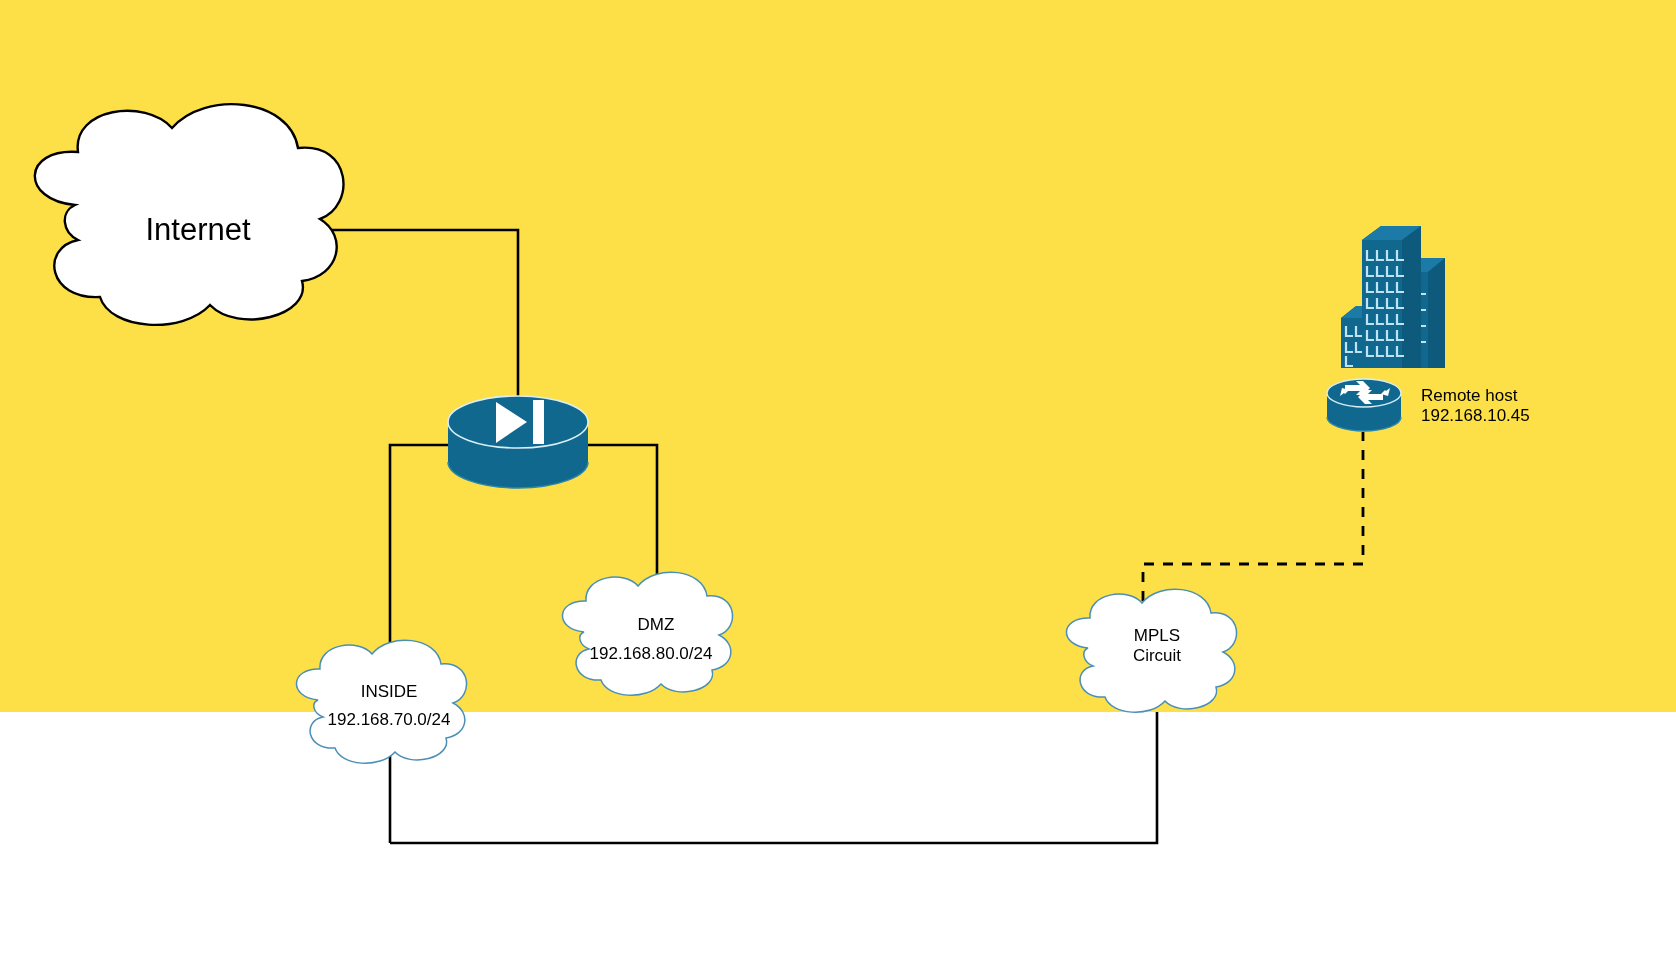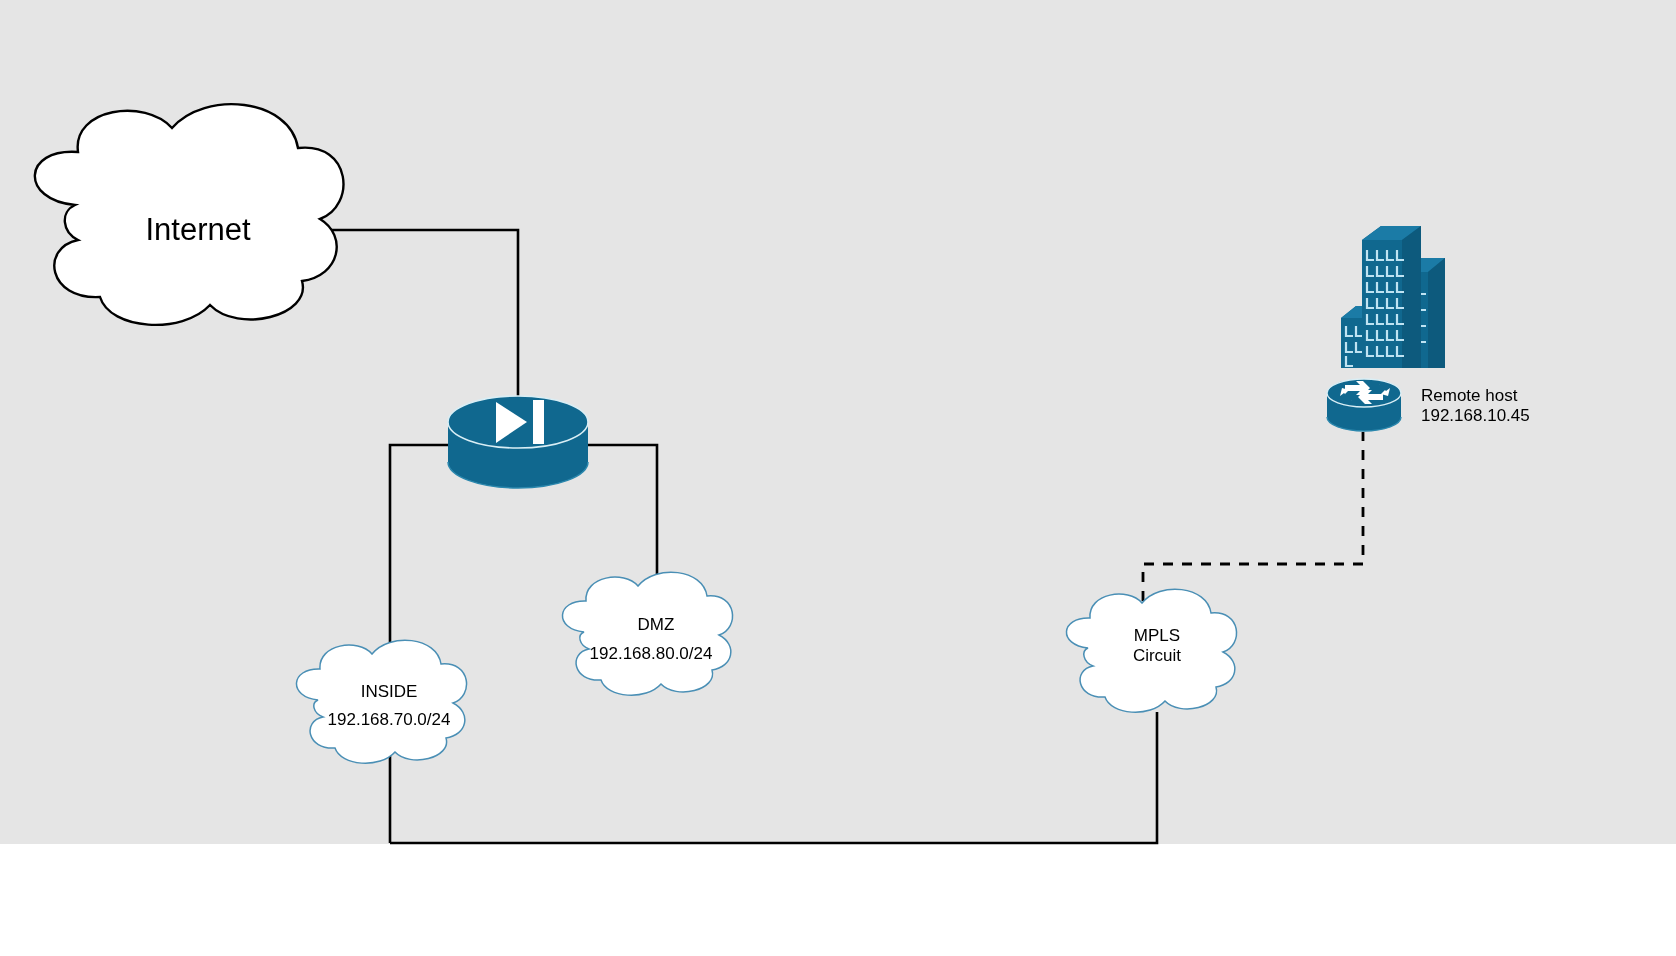--- a/index.html
+++ b/index.html
@@ -10,22 +10,22 @@
   }
   body {
     font-family: "Liberation Sans", sans-serif;
     width: 1676px;
     height: 956px;
     overflow: hidden;
   }
   #canvas {
     position: relative;
     width: 1676px;
-    height: 844px;
-    background: #e5e5e5;
+    height: 712px;
+    background: #fde047;
   }
   #diagram-svg {
     position: absolute;
     left: 0;
     top: 0;
     width: 1676px;
     height: 956px;
   }
   .lbl {
     fill: #000000;

